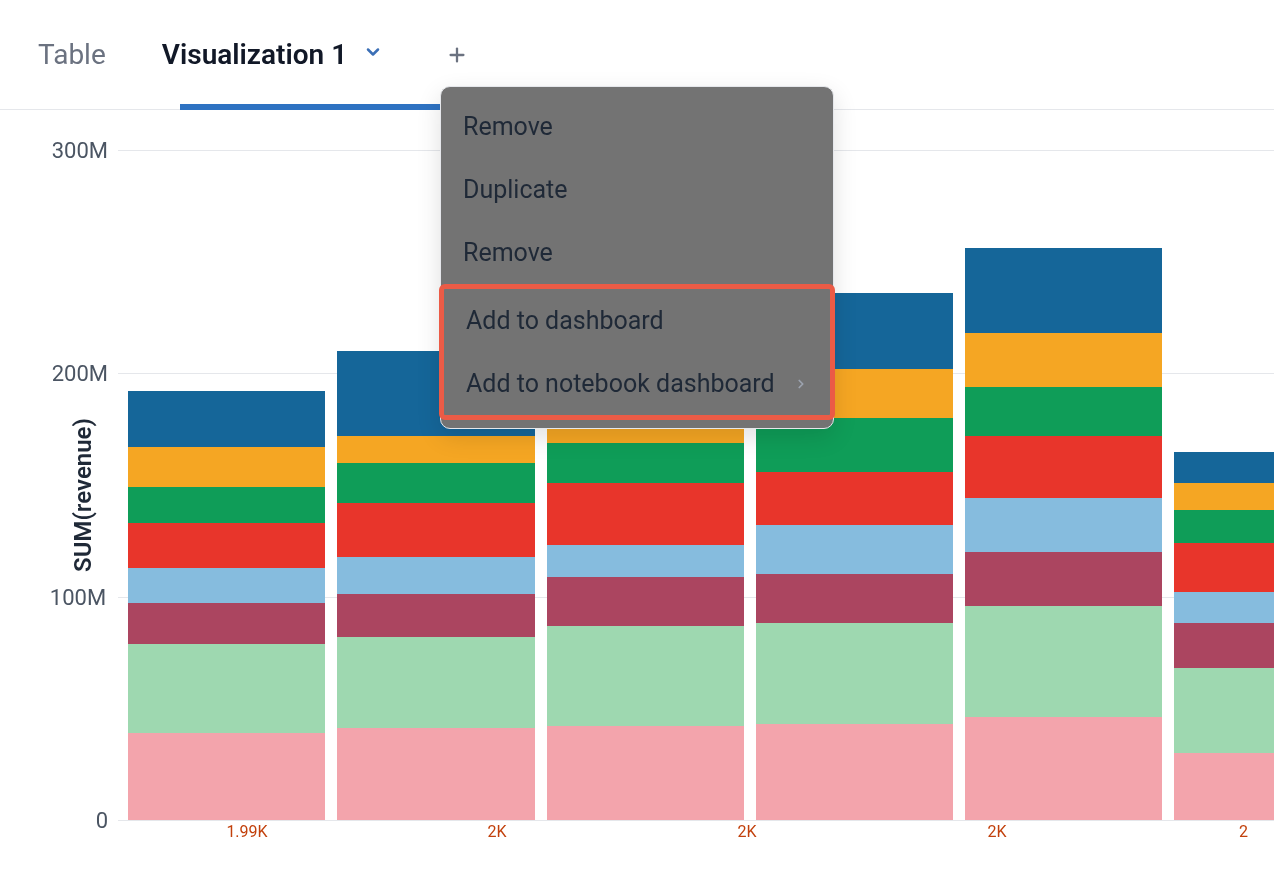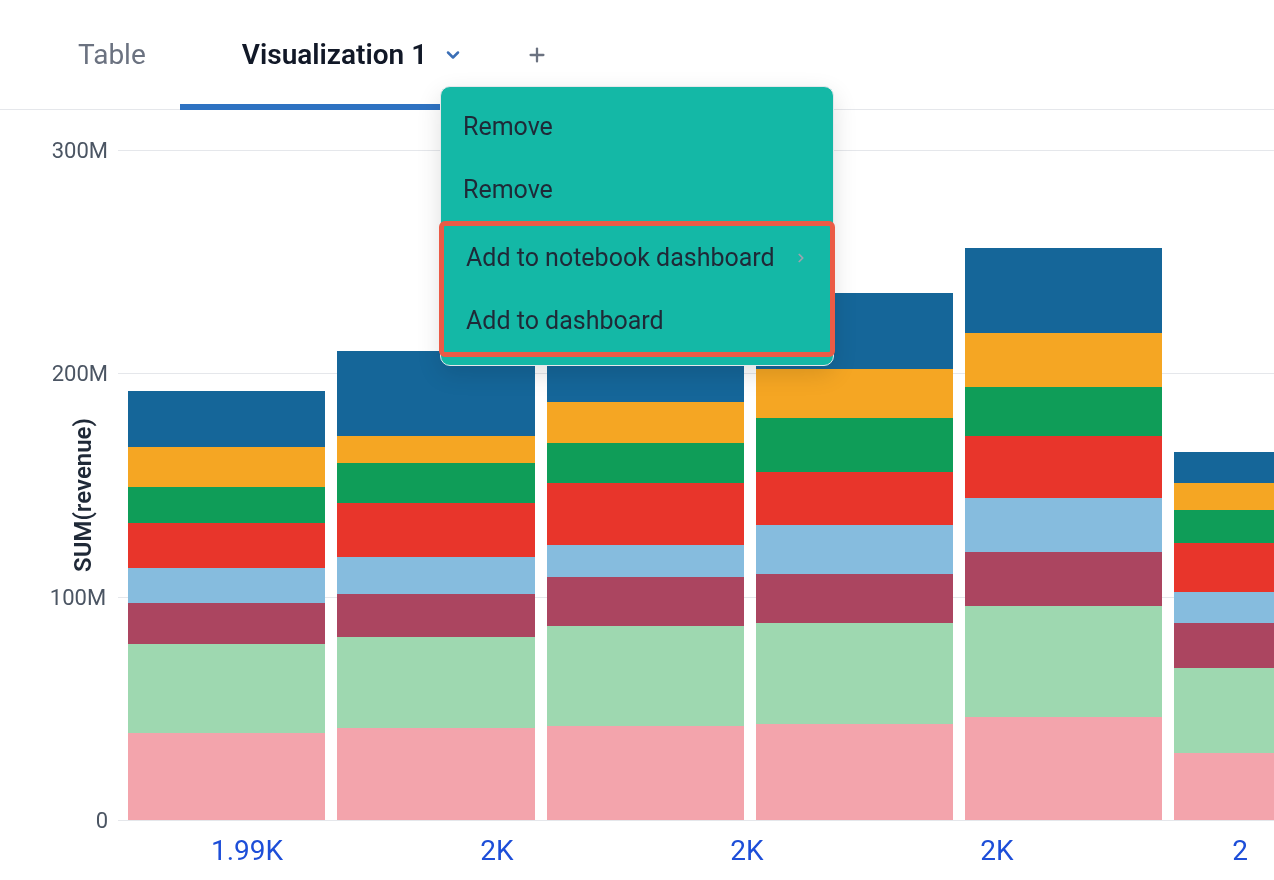--- a/index.html
+++ b/index.html
@@ -20,56 +20,55 @@
     border-bottom: 1px solid #e5e7eb;
     padding-left: 38px;
     gap: 56px;
     position: relative;
   }
   .tab {
     font-size: 28px;
     color: #6b7280;
     cursor: pointer;
     position: relative;
-    margin-left: 40px;
   }
   .tab.active {
     color: #111827;
     font-weight: 600;
   }
   .active-underline {
     position: absolute;
     left: 180px;
     bottom: -1px;
     width: 288px;
     height: 6px;
     background: #2e72c2;
   }
   .tab-with-icons {
     display: flex;
-    align-items: center;
+    align-items: flex-start;
     gap: 12px;
   }
   .icon-btn {
     width: 28px;
     height: 28px;
     display: inline-flex;
     align-items: center;
     justify-content: center;
     color: #3b6fb6;
     cursor: pointer;
   }
 
   
   .menu {
     position: absolute;
     left: 440px;
     top: 86px;
     width: 394px;
-    background: #14b8a6;
+    background: #737373;
     border: 1px solid #e5e7eb;
     border-radius: 10px;
     box-shadow: 0 8px 24px rgba(0,0,0,0.12);
     z-index: 50;
     padding: 8px 0;
   }
   .menu-item {
     font-size: 25px;
     color: #1f2937;
     padding: 17px 22px;
@@ -155,23 +154,23 @@
     right: 0;
     bottom: 0;
     height: 60px;
     display: flex;
     padding-left: 10px;
     gap: 12px;
   }
   .xtick {
     width: 238px;
     text-align: center;
-    font-size: 28px;
-    color: #1d4ed8;
-    padding-top: 14px;
+    font-size: 16px;
+    color: #c2410c;
+    padding-top: 2px;
   }
   .xtick.last { width: 120px; text-align: right; }
 </style>
 </head>
 <body>
 
 <div class="tabbar">
   <div class="tab">Table</div>
   <div class="tab-with-icons">
     <div class="tab active">Visualization 1</div>
@@ -188,34 +187,37 @@
       </svg>
   </span>
   <div class="active-underline"></div>
 </div>
 
 <div class="menu">
   <div class="menu-item">
       <span>Remove</span>
     </div>
   <div class="menu-item">
+      <span>Duplicate</span>
+    </div>
+  <div class="menu-item">
       <span>Remove</span>
     </div>
   <div class="highlight-box">
+    <div class="menu-item">
+        <span>Add to dashboard</span>
+      </div>
     <div class="menu-item">
       <span>Add to notebook dashboard</span>
       <span class="chevron-right">
         <svg width="14" height="14" viewBox="0 0 24 24" fill="none" stroke="currentColor" stroke-width="3" stroke-linecap="round" stroke-linejoin="round">
             <polyline points="9 18 15 12 9 6"></polyline>
           </svg>
       </span>
     </div>
-    <div class="menu-item">
-        <span>Add to dashboard</span>
-      </div>
   </div>
 </div>
 
 <div class="chart-wrap">
   <div class="ylabel">SUM(revenue)</div>
   <div class="plot" id="plot">
       <div class="gridline" style="top: 100%;"></div>
       <div class="ytick" style="top: 100%;">0</div>
       <div class="gridline" style="top: 66.6667%;"></div>
       <div class="ytick" style="top: 66.6667%; text-align: center;">100M</div>

